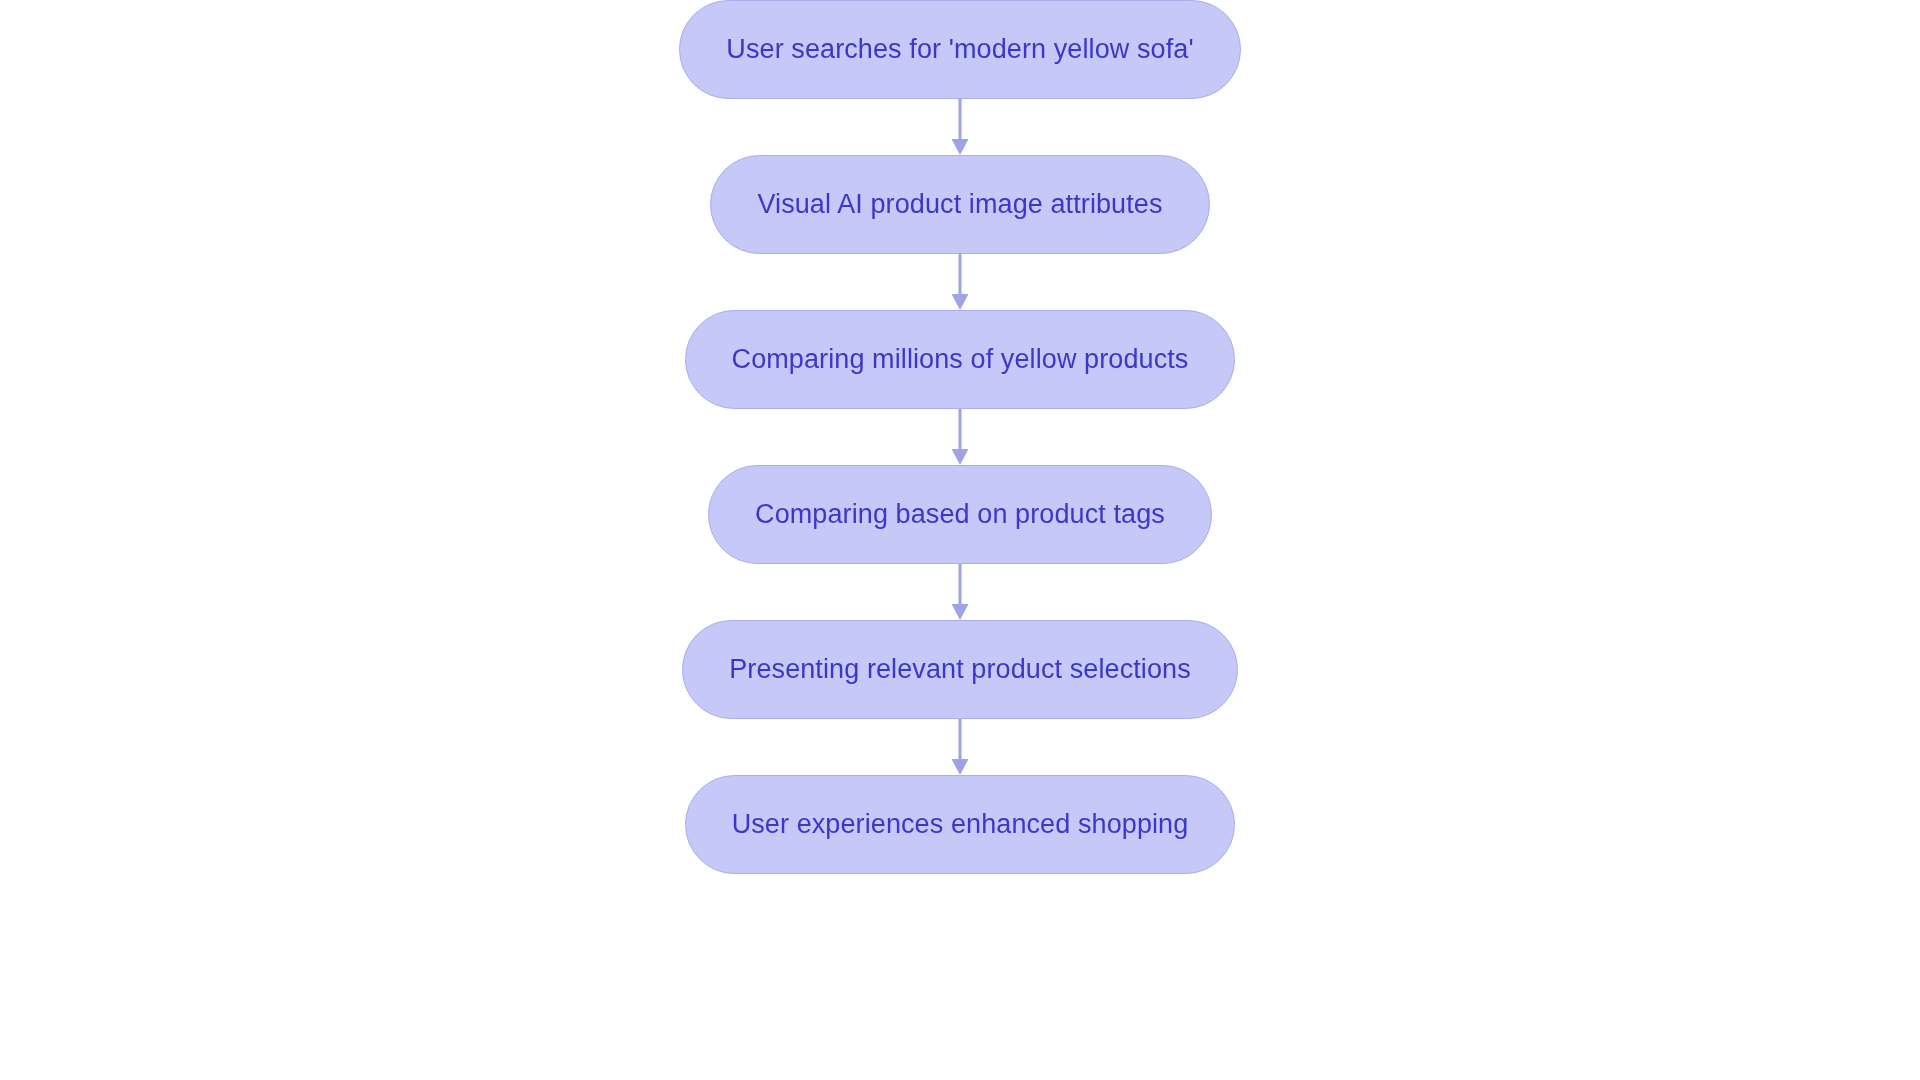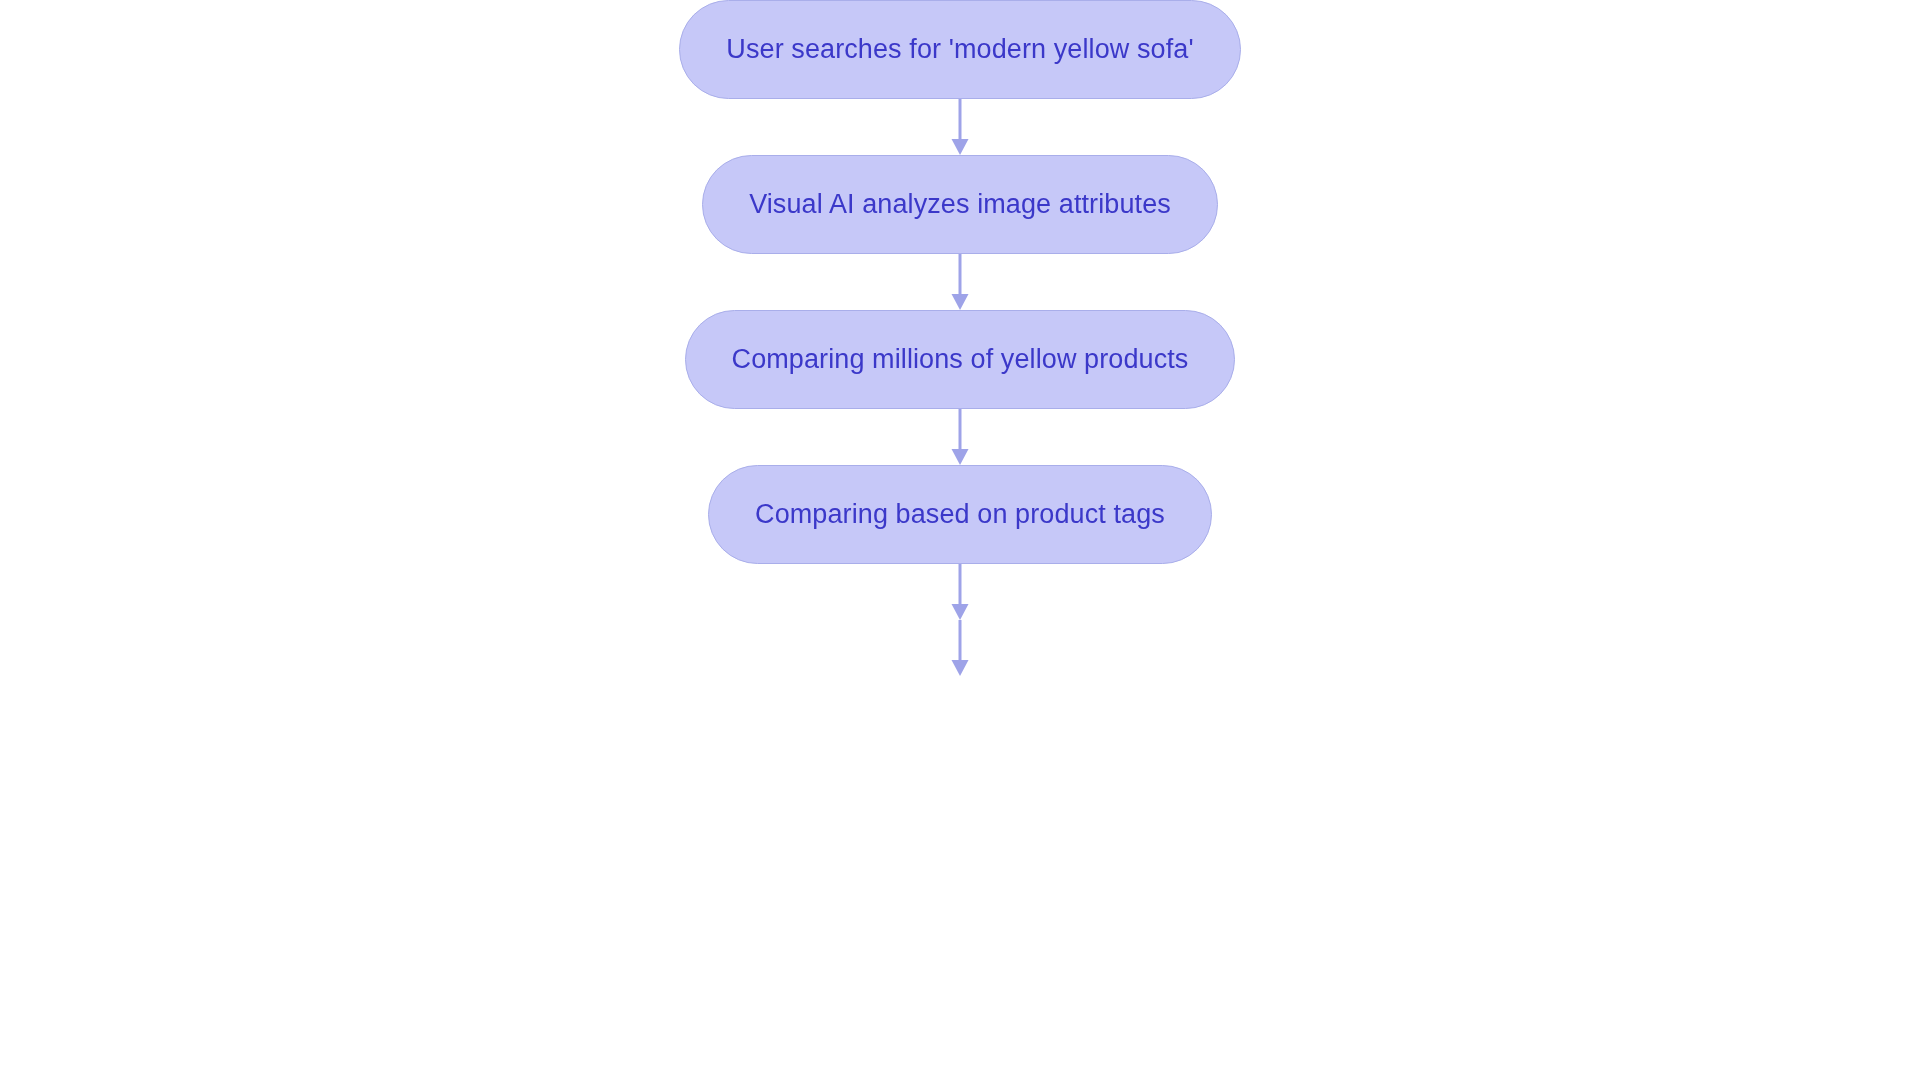--- a/index.html
+++ b/index.html
@@ -83,21 +83,21 @@
     <div class="node">
       <span class="node-label">User searches for 'modern yellow sofa'</span>
     </div>
 
     <svg class="connector" viewBox="0 0 40 56">
       <line class="conn-line" x1="20" y1="0" x2="20" y2="44"></line>
       <polygon class="conn-head" points="20,56 11.5,40 28.5,40"></polygon>
     </svg>
 
     <div class="node">
-      <span class="node-label">Visual AI analyzes image attributes</span>
+      <span class="node-label">Visual AI product image attributes</span>
     </div>
 
     <svg class="connector" viewBox="0 0 40 56">
       <line class="conn-line" x1="20" y1="0" x2="20" y2="44"></line>
       <polygon class="conn-head" points="20,56 11.5,40 28.5,40"></polygon>
     </svg>
 
     <div class="node">
       <span class="node-label">Comparing millions of yellow products</span>
     </div>
@@ -109,21 +109,27 @@
 
     <div class="node">
       <span class="node-label">Comparing based on product tags</span>
     </div>
 
     <svg class="connector" viewBox="0 0 40 56">
       <line class="conn-line" x1="20" y1="0" x2="20" y2="44"></line>
       <polygon class="conn-head" points="20,56 11.5,40 28.5,40"></polygon>
     </svg>
 
+    <div class="node">
+      <span class="node-label">Presenting relevant product selections</span>
+    </div>
 
     <svg class="connector" viewBox="0 0 40 56">
       <line class="conn-line" x1="20" y1="0" x2="20" y2="44"></line>
       <polygon class="conn-head" points="20,56 11.5,40 28.5,40"></polygon>
     </svg>
 
+    <div class="node">
+      <span class="node-label">User experiences enhanced shopping</span>
+    </div>
 
   </div>
 </div>
 
 </body></html>

